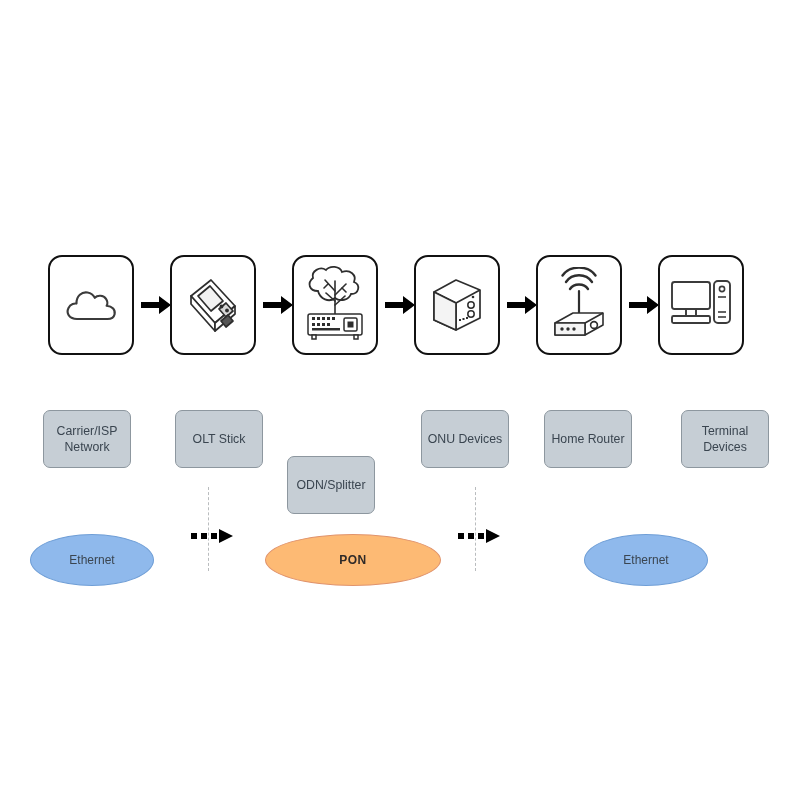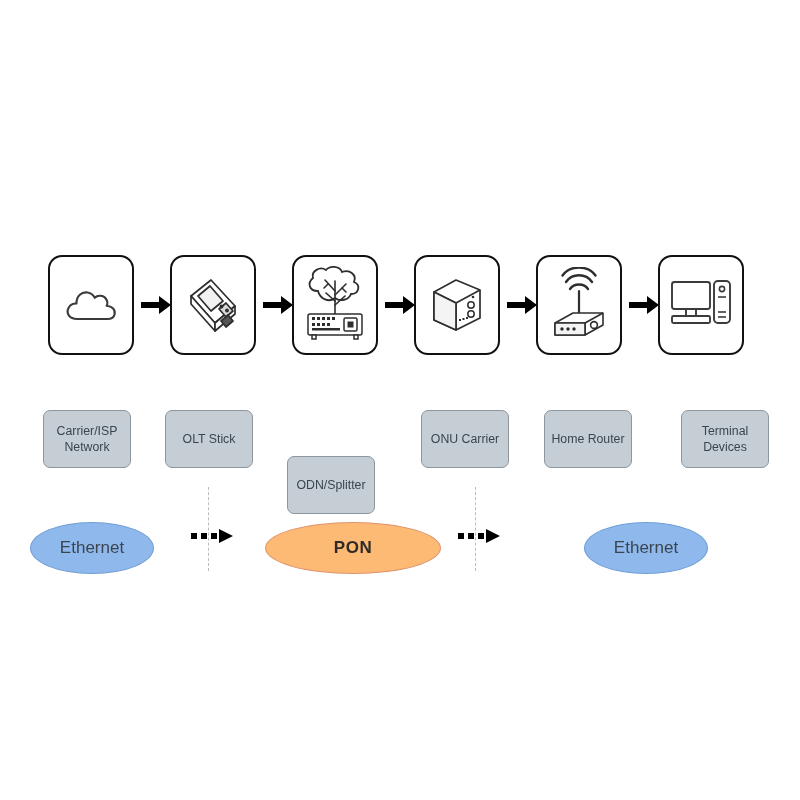--- a/index.html
+++ b/index.html
@@ -61,28 +61,28 @@
     font-size: 12.3px;
     line-height: 16px;
     color: #3a4550;
     padding: 2px 3px;
     word-break: break-word;
   }
 
   
   .tech-ellipse {
     position: absolute;
-    top: 522px;
+    top: 534px;
     height: 52px;
     border-radius: 50%;
     box-sizing: border-box;
     display: flex;
     align-items: center;
     justify-content: center;
-    font-size: 17px;
+    font-size: 12px;
     color: #3a4550;
   }
   .tech-ethernet {
     background: #8fb9ec;
     border: 1.2px solid #6f9ed6;
     width: 124px;
   }
   .tech-pon {
     background: #fdba74;
     border: 1.2px solid #e0936c;
@@ -257,23 +257,23 @@
           <circle cx="54" cy="13" r="2.6"></circle>
           <path d="M50 21 L58 21"></path>
           <path d="M50 36 L58 36"></path>
           <path d="M50 41 L58 41"></path>
         </g>
       </svg>
     </span>
   </div>
 
   <div class="label-box" style="left:43px;">Carrier/ISP Network</div>
-  <div class="label-box" style="left:165px;">OLT Stick</div>
+  <div class="label-box" style="left:175px;">OLT Stick</div>
   <div class="label-box" style="left:287px;margin-top:46px;">ODN/Splitter</div>
-  <div class="label-box" style="left:421px;">ONU Carrier</div>
+  <div class="label-box" style="left:421px;">ONU Devices</div>
   <div class="label-box" style="left:544px;">Home Router</div>
   <div class="label-box" style="left:681px;">Terminal Devices</div>
 
   <div class="tech-ellipse tech-ethernet" style="left:30px;">Ethernet</div>
 
   <div class="tech-ellipse tech-pon" style="left:265px;">PON</div>
 
   <div class="tech-ellipse tech-ethernet" style="left:584px;">Ethernet</div>
 
   <div class="boundary-line" style="left:208px;"></div>

